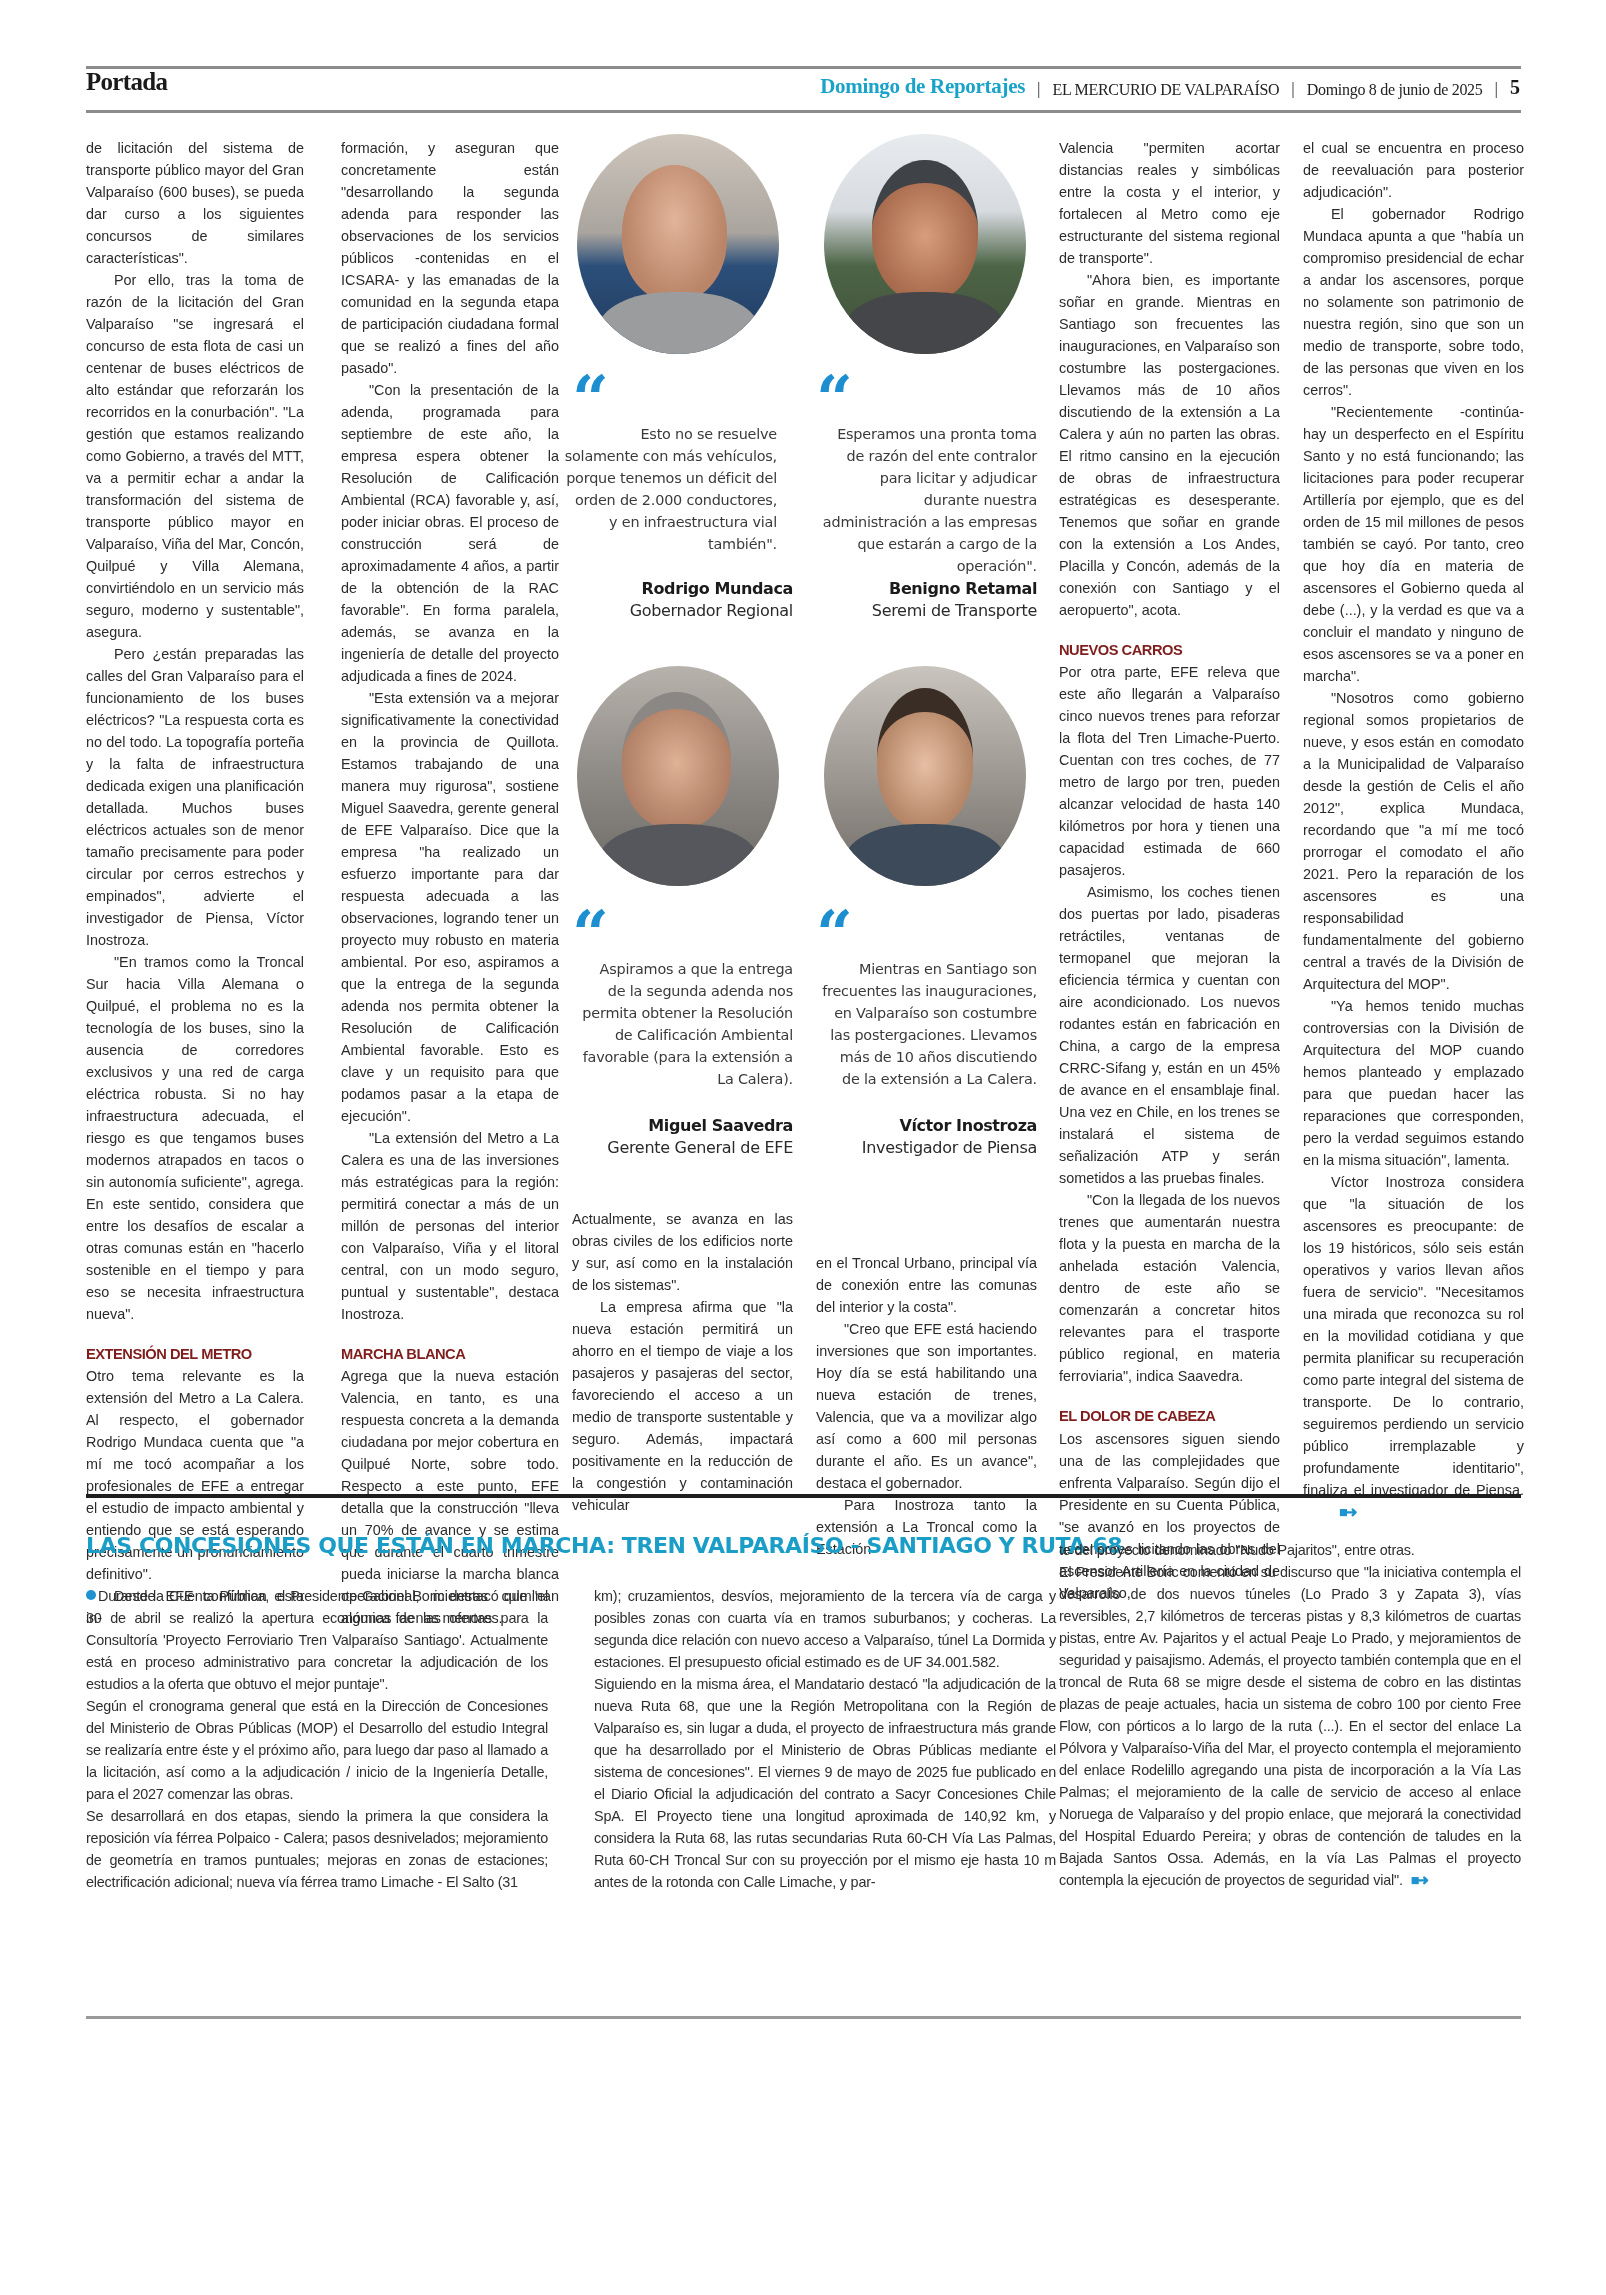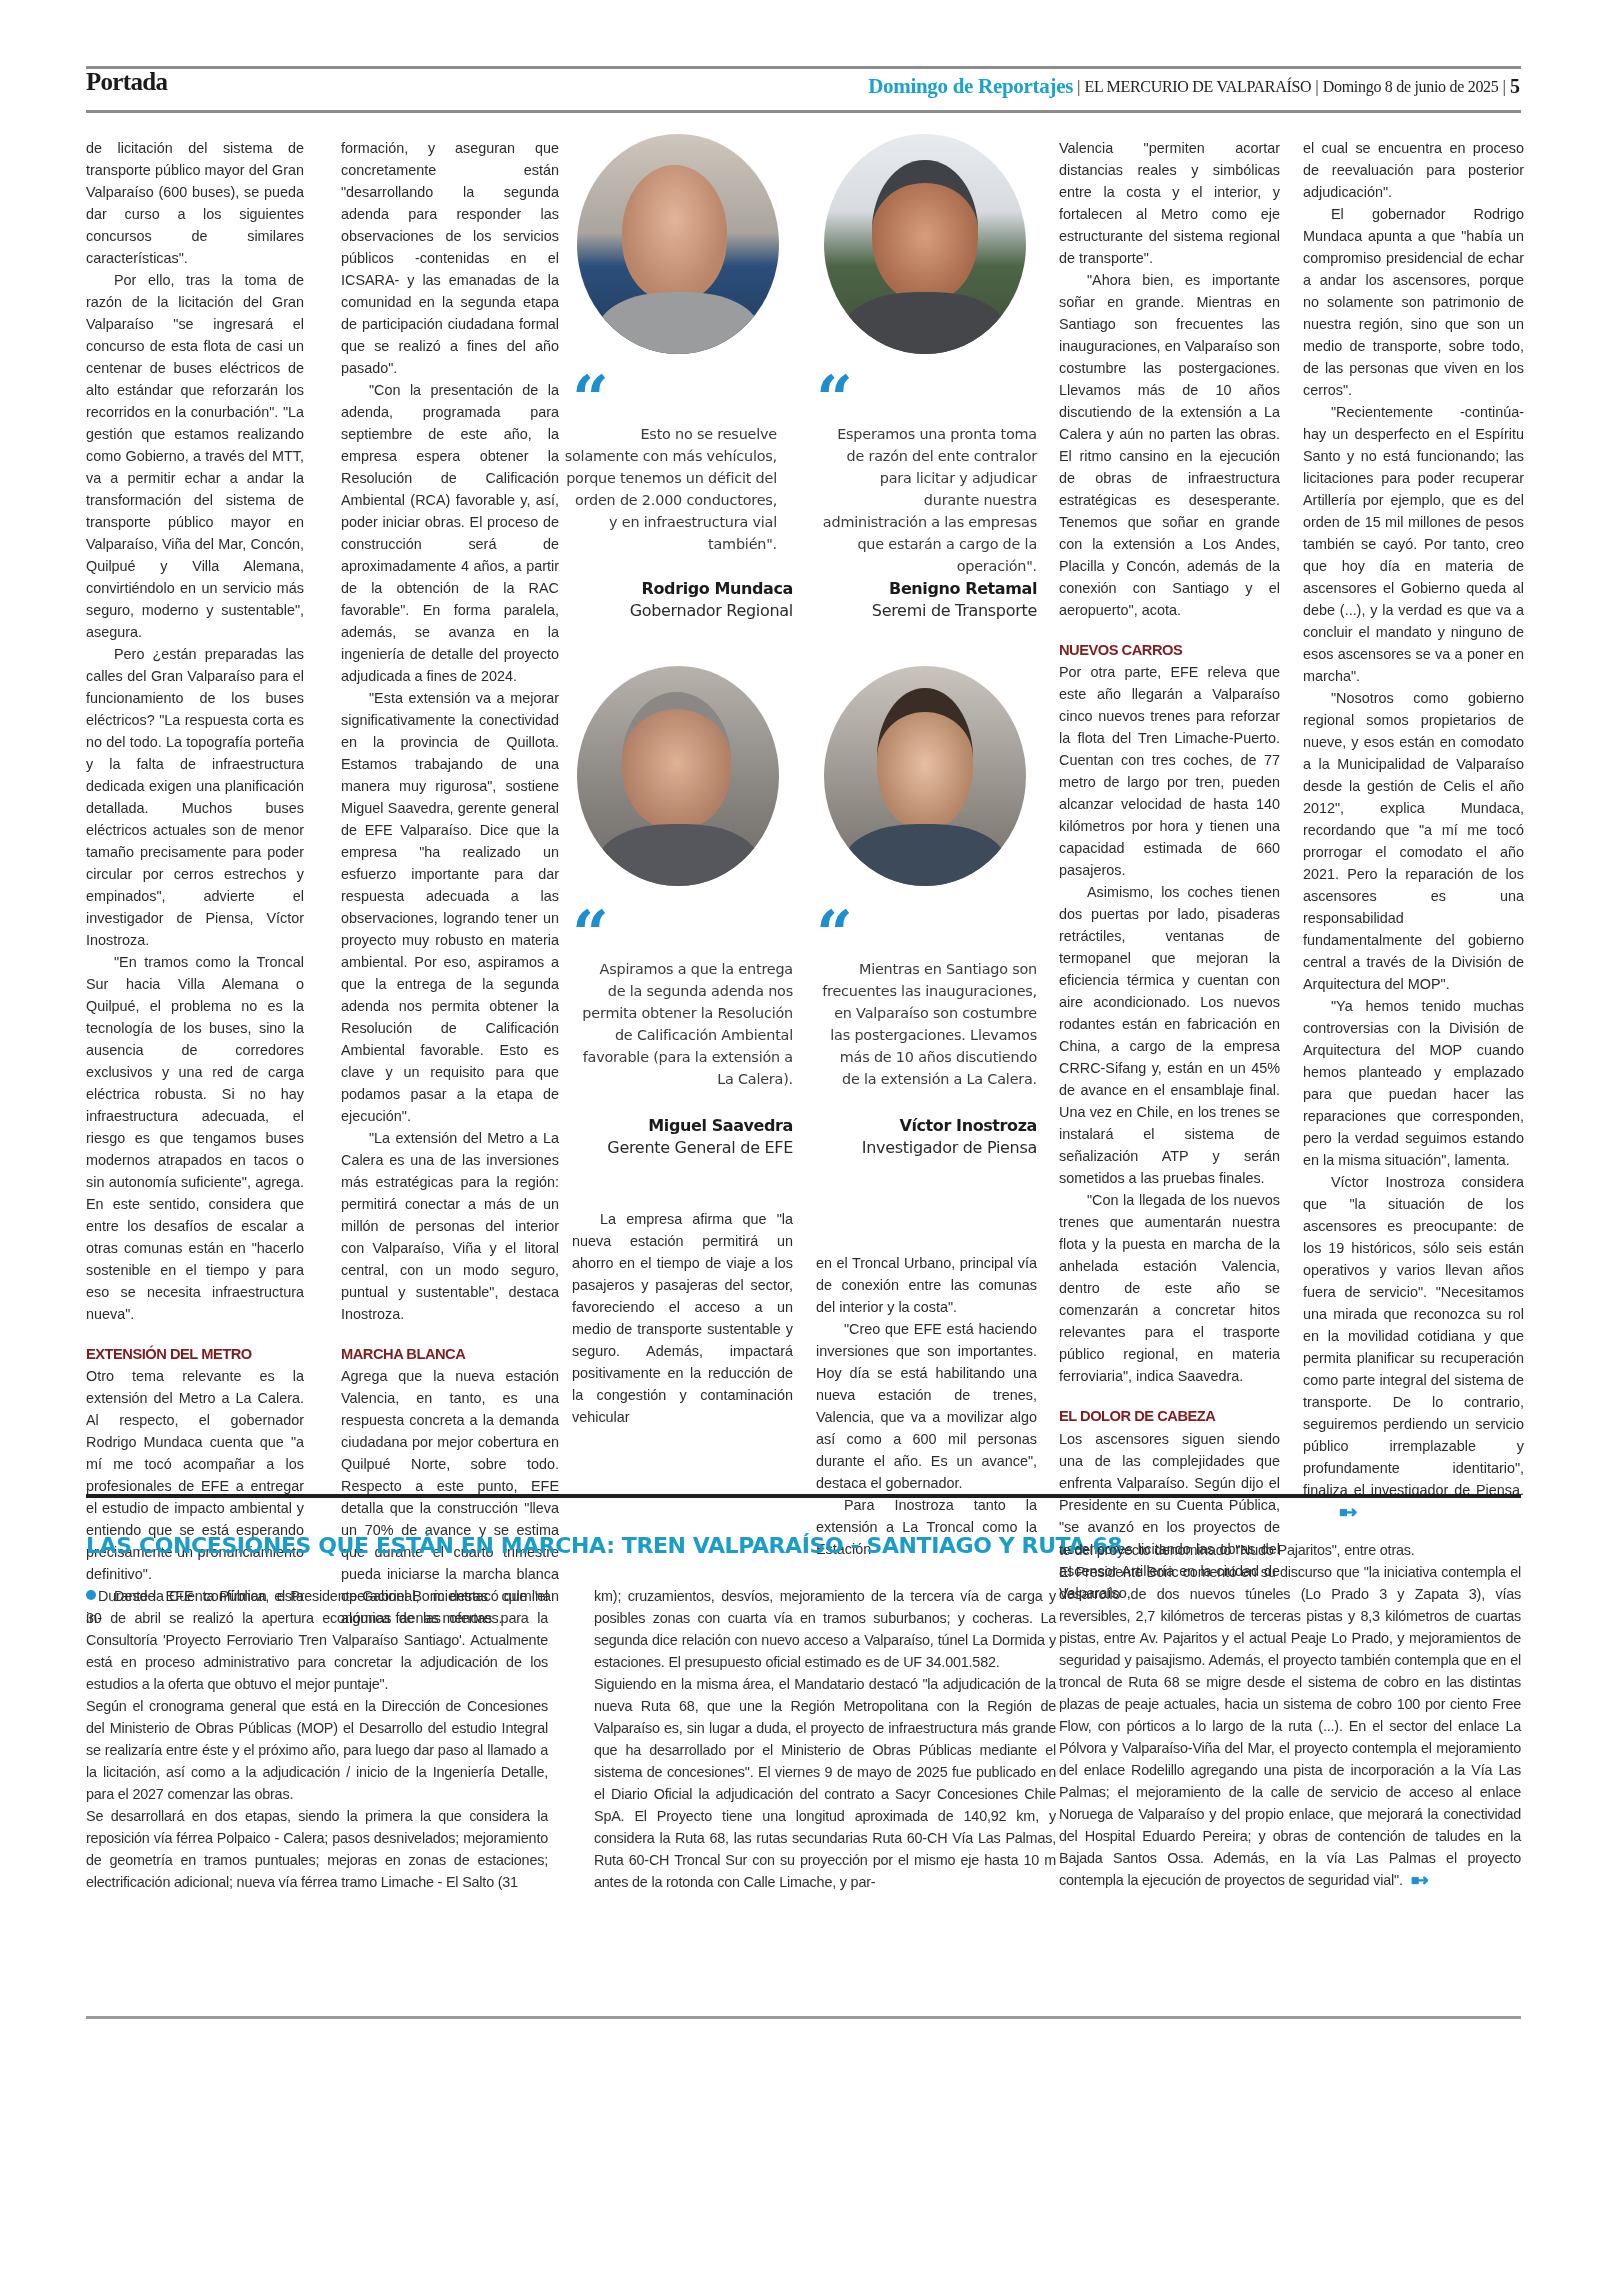--- a/index.html
+++ b/index.html
@@ -9,21 +9,21 @@
   .page { position: absolute; left: 0; top: 0; width: 1606px; height: 2295px; }
 
   
   .rule { position: absolute; left: 86px; width: 1435px; background: #8c8c8c; }
   .rule.top { top: 66px; height: 3.3px; }
   .rule.under { top: 110px; height: 3.3px; }
   .rule.sep { top: 1494px; height: 4px; background: #1e1e1e; }
   .rule.bottom { top: 2016px; height: 2.7px; background: #9a9a9a; }
 
   .section-name { position: absolute; left: 86px; top: 68px; font-family: "Liberation Serif", serif; font-weight: bold; font-size: 25px; color: #1a1a1a; letter-spacing: -0.7px; }
-  .masthead { position: absolute; right: 86px; top: 74px; display: flex; align-items: center; white-space: nowrap; font-family: "Liberation Serif", serif; }
+  .masthead { position: absolute; right: 86px; top: 74px; display: flex; align-items: flex-end; white-space: nowrap; font-family: "Liberation Serif", serif; gap: 8px; }
   .masthead .supl { color: #1aa3c9; font-weight: bold; font-size: 21px; letter-spacing: -0.3px; }
   .masthead .pipe { color: #333; font-size: 17.4px; margin: 0 4px; }
   .masthead .paper, .masthead .date { color: #222; font-size: 16px; letter-spacing: -0.3px; }
   .masthead .pnum { color: #1a1a1a; font-weight: bold; font-size: 20px; }
 
   
   .col { position: absolute; font-family: "Liberation Sans", sans-serif; font-size: 14.4px; line-height: 22px; color: #2b2b2b; text-align: justify; hyphens: manual; }
   .col p { text-indent: 0; }
   .col p.ind { text-indent: 28px; }
   .col h3 { font-family: "Liberation Sans", sans-serif; font-weight: 900; font-size: 14.7px; line-height: 21.4px; color: #7f1d1d; letter-spacing: -0.5px; margin-top: 19px; }
@@ -133,20 +133,21 @@
       <div class="head" style="left:26%; top:10%; width:48%; height:64%; background: radial-gradient(ellipse at 50% 45%, #e7bfa4, #b48566 70%); border-top: 24px solid #3a2d25;"></div>
       <div class="body" style="background:#3d4a5a;"></div>
     </div>
     <div class="quote-mark" style="left:0; top:236px;">“</div>
     <div class="quote-text" style="right:0; top:292px; width:215px;">Mientras en Santiago son frecuentes las inauguraciones, en Valparaíso son costumbre las postergaciones. Llevamos más de 10 años discutiendo de la extensión a La Calera.</div>
     <div class="p-name" style="top:450px;">Víctor Inostroza</div>
     <div class="p-role" style="top:472px;">Investigador de Piensa</div>
   </div>
 
   <div class="col c3">
+    <p>Actualmente, se avanza en las obras civiles de los edificios norte y sur, así como en la instalación de los sistemas".</p>
     <p class="ind">La empresa afirma que "la nueva estación permitirá un ahorro en el tiempo de viaje a los pasajeros y pasajeras del sector, favoreciendo el acceso a un medio de transporte sustentable y seguro. Además, impactará positivamente en la reducción de la congestión y contaminación vehicular</p>
   </div>
   <div class="col c4">
     <p>en el Troncal Urbano, principal vía de conexión entre las comunas del interior y la costa".</p>
     <p class="ind">"Creo que EFE está haciendo inversiones que son importantes. Hoy día se está habilitando una nueva estación de trenes, Valencia, que va a movilizar algo así como a 600 mil personas durante el año. Es un avance", destaca el gobernador.</p>
     <p class="ind">Para Inostroza tanto la extensión a La Troncal como la Estación</p>
   </div>
 
   <div class="col c5">
     <p>Valencia "permiten acortar distancias reales y simbólicas entre la costa y el interior, y fortalecen al Metro como eje estructurante del sistema regional de transporte".</p>

